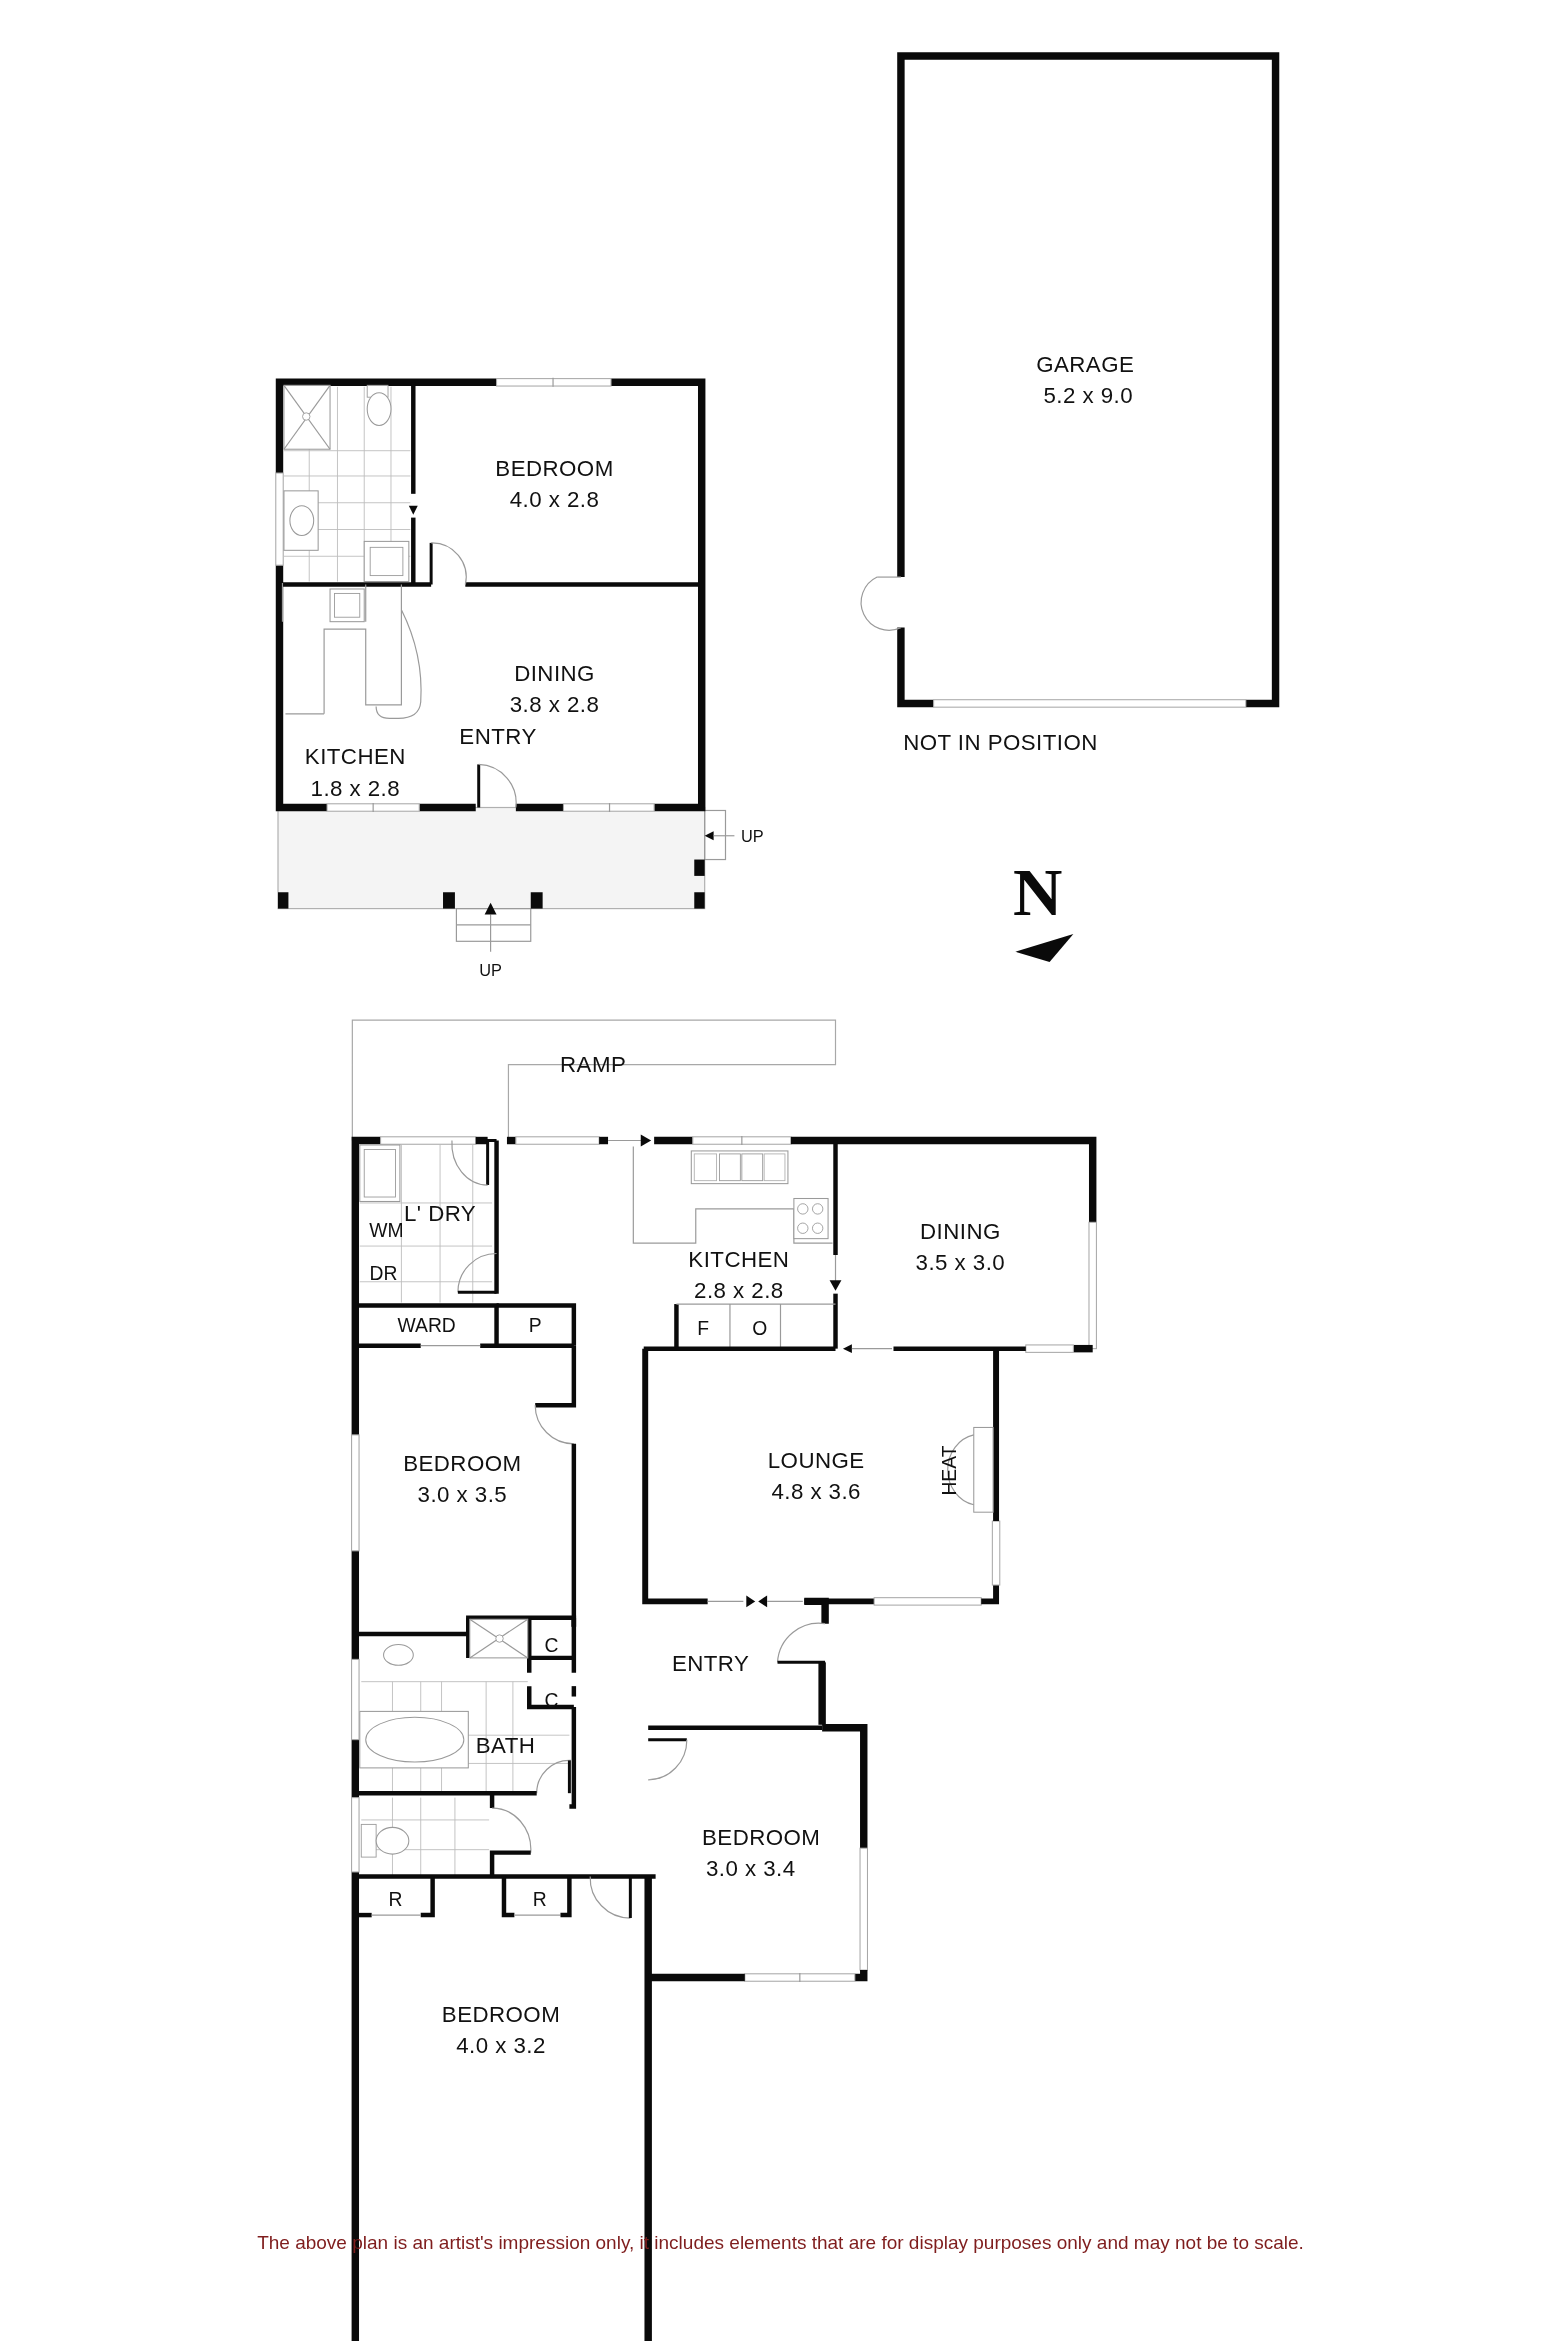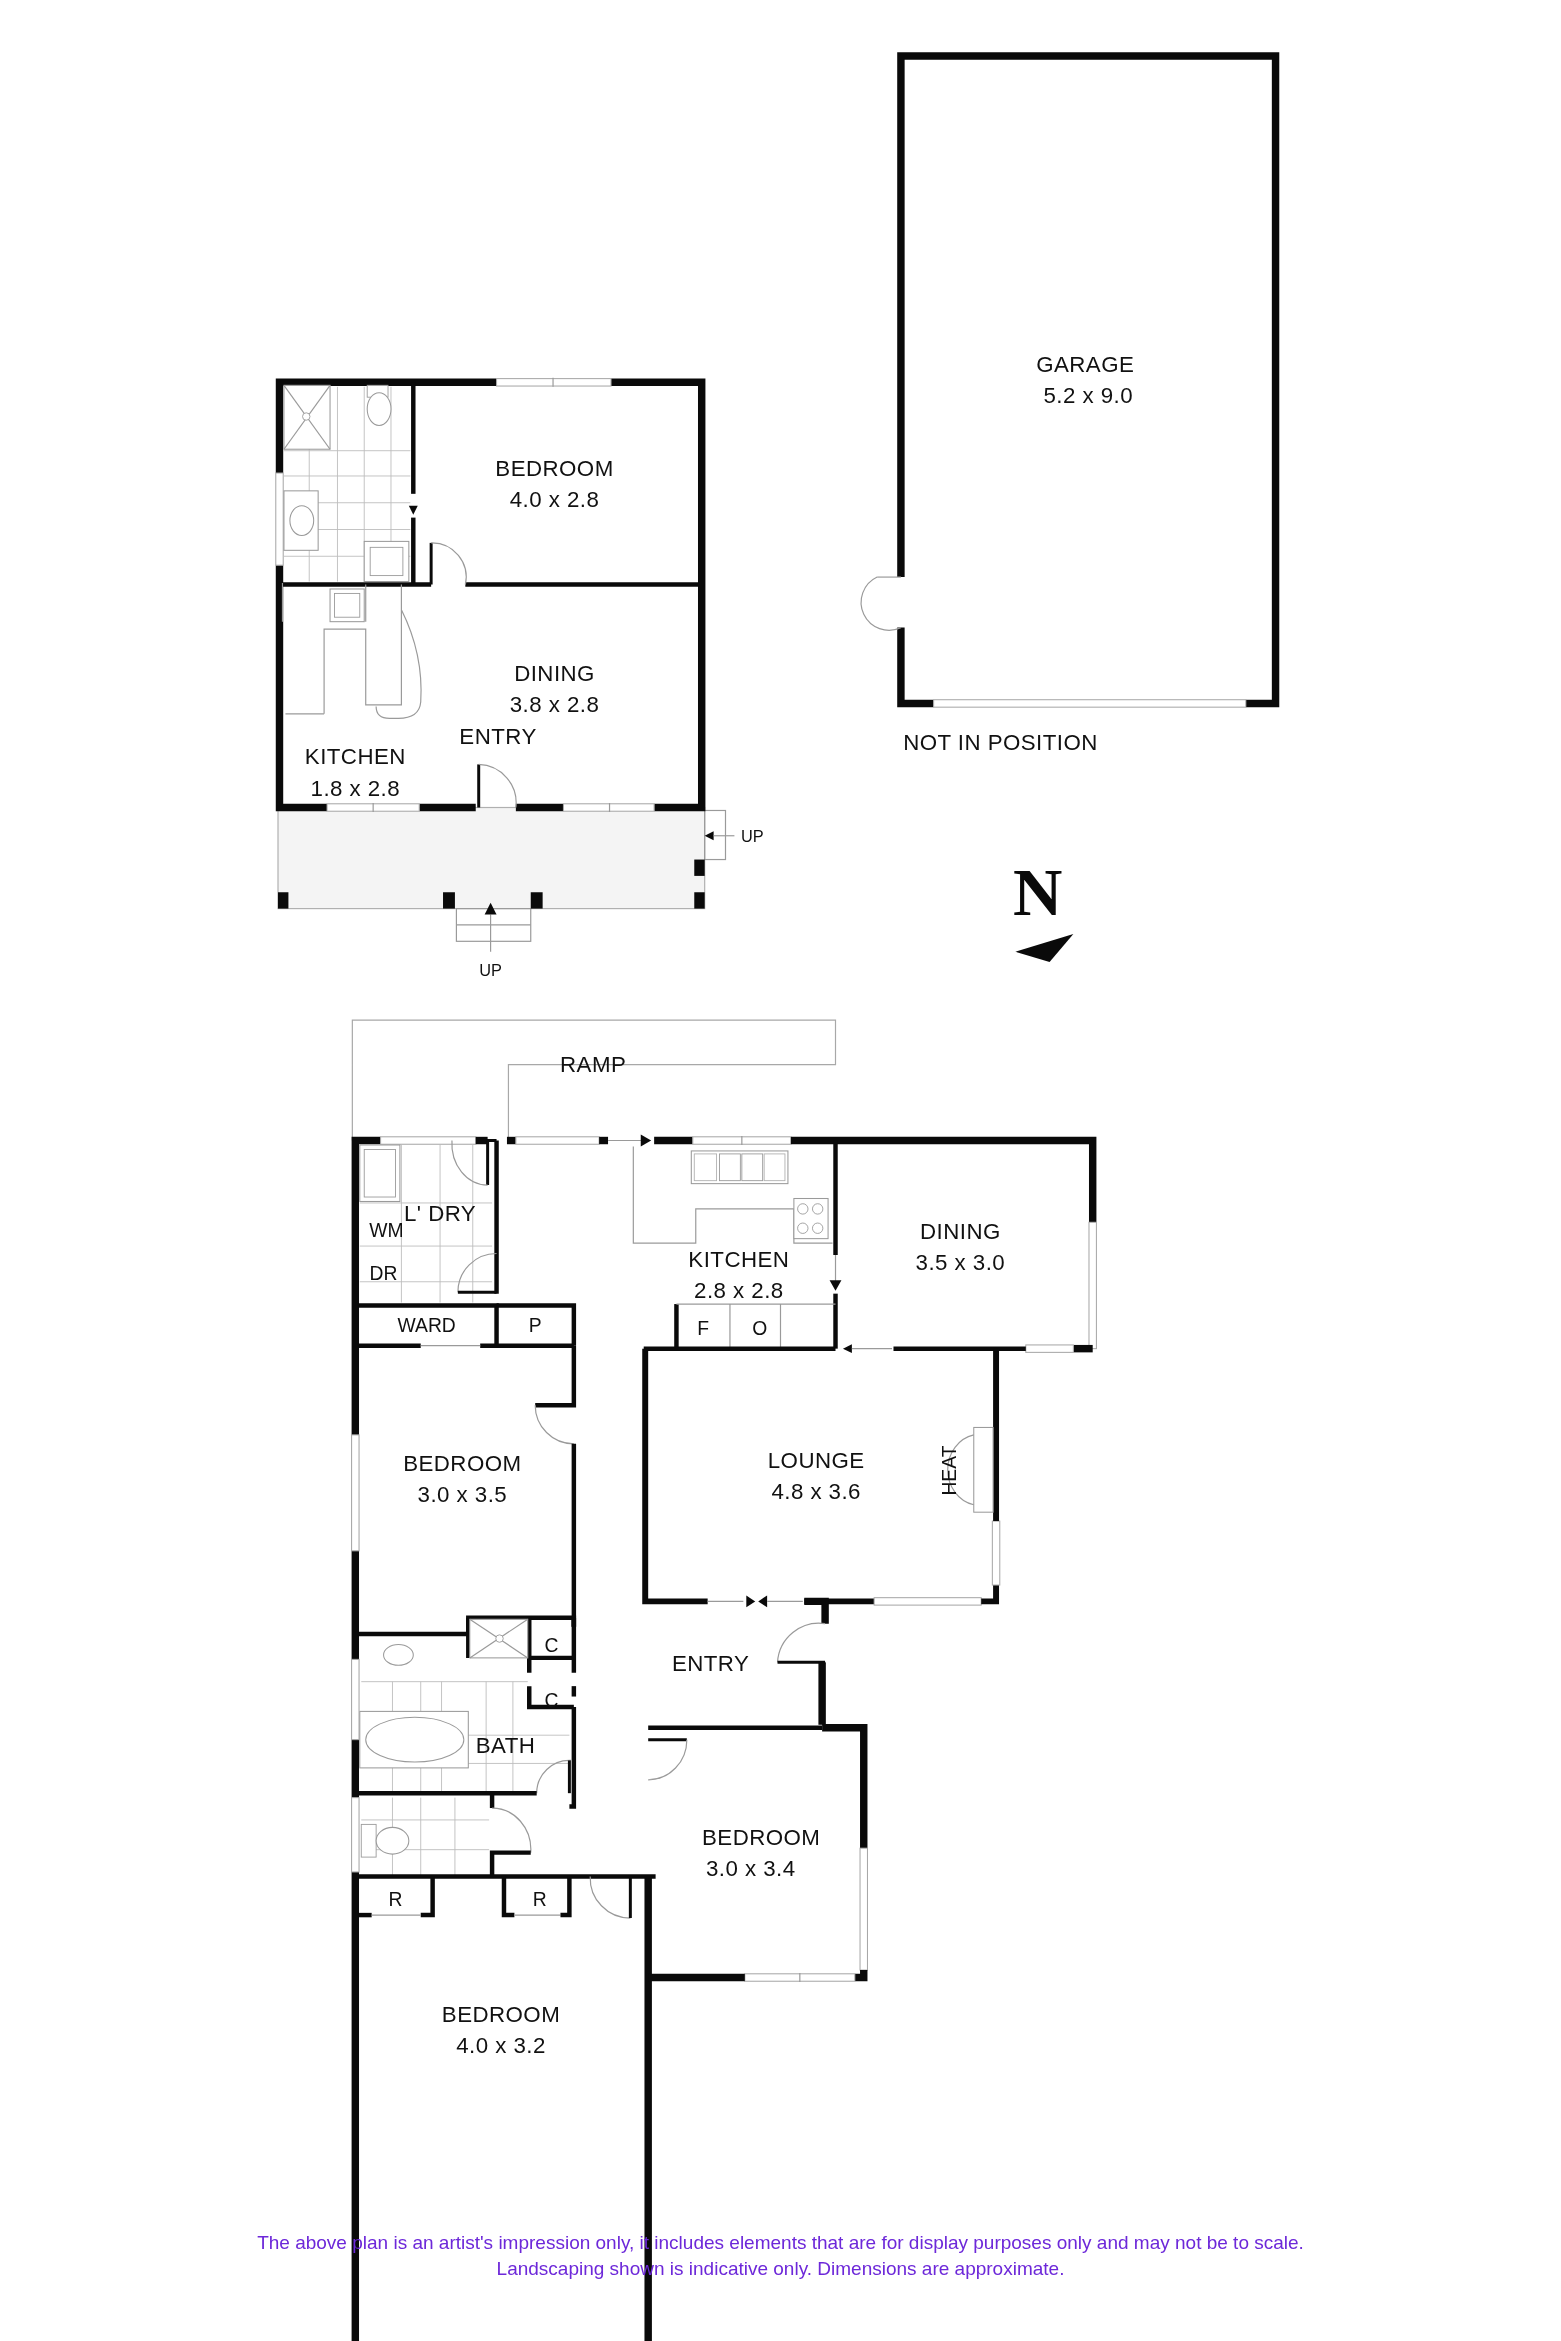--- a/index.html
+++ b/index.html
@@ -8,21 +8,21 @@
   .wall { fill: #0a0a0a; }
   .wallline { stroke: #0a0a0a; fill: none; }
   .thin { stroke: #9a9a9a; stroke-width: 0.8; fill: none; }
   .win { stroke: #a8a8a8; stroke-width: 0.7; fill: #ffffff; }
   .tile { stroke: #bdbdbd; stroke-width: 0.6; fill: none; }
   .lbl { font-family: "Liberation Sans", sans-serif; font-size: 15px; fill: #111111; text-anchor: middle; letter-spacing: 0.3px; }
   .lbl-sm { font-family: "Liberation Sans", sans-serif; font-size: 13px; fill: #111111; text-anchor: middle; }
   .lbl-xs { font-family: "Liberation Sans", sans-serif; font-size: 11px; fill: #111111; text-anchor: middle; }
   .compass { font-family: "Liberation Serif", serif; font-weight: bold; font-size: 46px; fill: #0a0a0a; text-anchor: middle; }
   .footer { position: absolute; left: 0; width: 1561px; text-align: center;
-            font-family: "Liberation Sans", sans-serif; font-size: 19px; color: #6d28d9; line-height: 26px; }
+            font-family: "Liberation Sans", sans-serif; font-size: 19px; color: #7f1d1d; line-height: 26px; }
 </style>
 </head>
 <body>
 
 <svg id="plan" viewBox="0 0 1050 1575" xmlns="http://www.w3.org/2000/svg">
 
   <g>
     <path class="wallline" stroke-width="5" d="M606,388 L606,37.5 L858,37.5 L858,473 L838,473"></path>
     <path class="wallline" stroke-width="5" d="M606,422 L606,473 L628,473"></path>
     <rect class="win" x="628" y="470.5" width="210" height="5"></rect>
@@ -310,15 +310,14 @@
     <path class="wallline" stroke-width="5" d="M501,1330 L436,1330"></path>
     <path class="wallline" stroke-width="2" d="M436,1170 L462,1170"></path>
     <path class="thin" d="M462,1170 A26,27 0 0 1 436,1197"></path>
     <text class="lbl" x="512" y="1241">BEDROOM</text>
     <text class="lbl" x="505" y="1262">3.0 x 3.4</text>
   </g>
 </svg>
 
 <div class="footer" style="top:2230px;">
   <div>The above plan is an artist's impression only, it includes elements that are for display purposes only and may not be to scale.</div>
-  <div>Landscaping shown is indicative only. Dimensions are approximate.</div>
 </div>
 
 
 </body></html>

